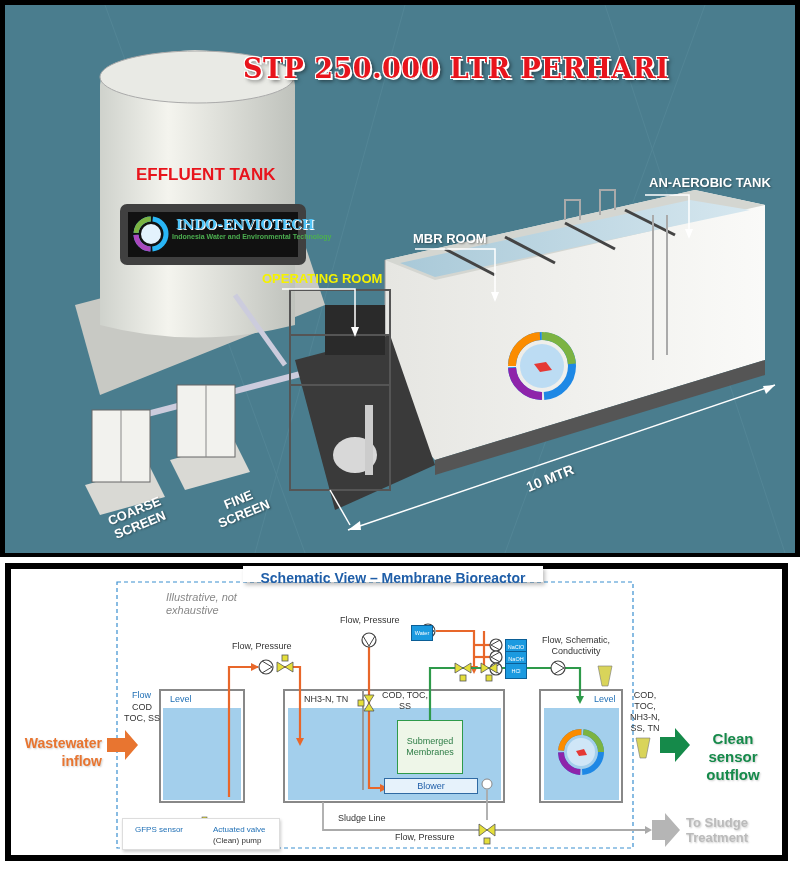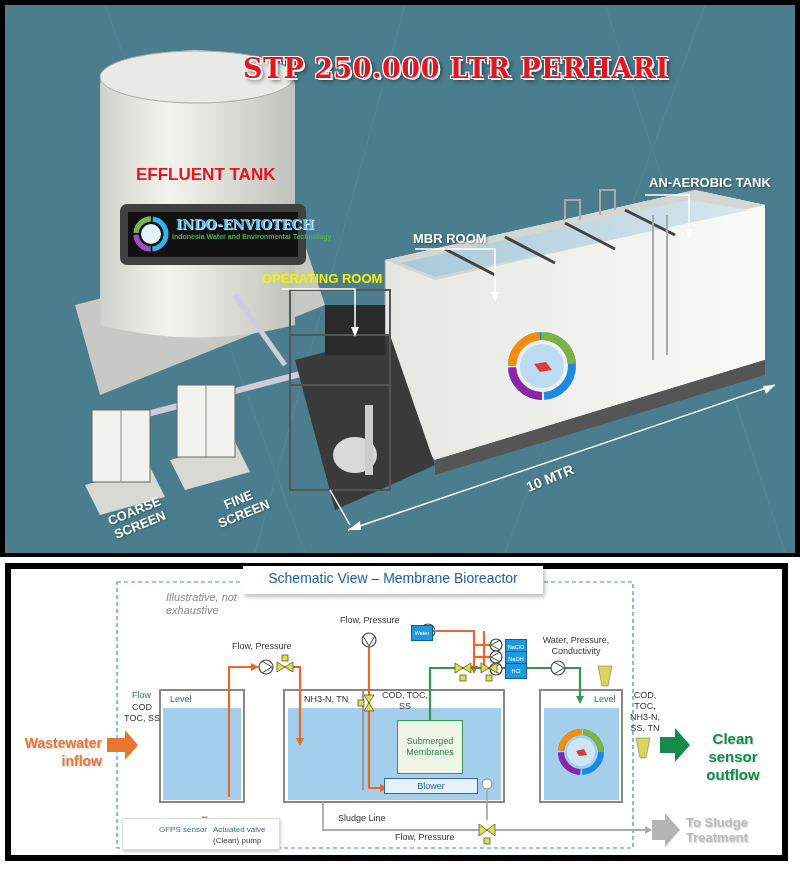--- a/index.html
+++ b/index.html
@@ -14,21 +14,21 @@
   .lbl-white{color:#fff;font-weight:bold;font-size:13px;white-space:nowrap;text-shadow:1px 1px 2px rgba(0,0,0,.4);}
   .lbl-yellow{color:#f5f200;font-weight:bold;font-size:13px;white-space:nowrap;}
   .lbl-red{color:#e8141c;font-weight:bold;font-size:17px;white-space:nowrap;}
   .badge{left:115px;top:199px;width:170px;height:45px;background:#111;border-radius:7px;border:8px solid #404040;}
   .badge-name{left:48px;top:5px;font-family:"DejaVu Serif",serif;font-weight:bold;font-size:13px;color:#4fc3f7;text-shadow:1px 1px 0 #fff;white-space:nowrap;}
   .badge-sub{left:44px;top:21px;font-size:7px;color:#4caf50;font-weight:bold;white-space:nowrap;width:122px;text-align:center;line-height:8px;}
   
   #bot{left:0;top:560px;width:800px;height:313px;background:#fff;}
   #bot-frame{left:5px;top:563px;width:783px;height:298px;border:6px solid #000;box-sizing:border-box;background:#fff;}
   #sch-svg{position:absolute;left:0;top:0;}
-  .sch-title{left:243px;top:566px;width:300px;height:28px;background:#fff;box-shadow:2px 3px 4px rgba(0,0,0,.25);color:#1f5ea8;font-weight:normal;font-size:14px;text-align:center;line-height:24px;}
+  .sch-title{left:243px;top:566px;width:300px;height:16px;background:#fff;box-shadow:2px 3px 4px rgba(0,0,0,.25);color:#1f5ea8;font-weight:bold;font-size:14px;text-align:center;line-height:24px;}
   .note{left:122px;top:591px;color:#888;font-style:italic;font-size:11px;line-height:13px;}
   .s-txt{font-size:9px;color:#333;white-space:nowrap;line-height:11px;text-align:center;}
   .s-blue{font-size:9px;color:#1f6fb5;white-space:nowrap;}
   .inflow{left:14px;top:734px;color:#e87530;font-weight:bold;font-size:14px;text-align:right;line-height:18px;text-shadow:1px 1px 2px rgba(0,0,0,.2);}
   .outflow{left:688px;top:730px;color:#158a4a;font-weight:bold;font-size:15px;text-align:center;line-height:18px;text-shadow:1px 1px 2px rgba(0,0,0,.2);}
   .sludge-tr{left:686px;top:815px;color:#bbb;font-weight:bold;font-size:13px;line-height:15px;text-shadow:1px 1px 2px rgba(0,0,0,.2);}
   .membrane{left:397px;top:720px;width:64px;height:52px;background:#eef6e8;border:1.5px solid #2e9a4a;color:#2e7d46;font-size:9px;text-align:center;display:flex;align-items:center;justify-content:center;line-height:11px;}
   .blower{left:384px;top:778px;width:92px;height:14px;background:#e6f2fb;border:1.5px solid #2f6aa3;color:#1f5ea8;font-size:9px;text-align:center;line-height:14px;}
   .chem{width:20px;height:14px;background:#1b9ae0;border:1px solid #0b5e96;color:#fff;font-size:5.5px;text-align:center;line-height:14px;}
   .legend{left:122px;top:818px;width:156px;height:30px;background:#fff;border:1px solid #ddd;box-shadow:1px 2px 3px rgba(0,0,0,.2);}
@@ -291,28 +291,28 @@
 <div class="abs s-blue" style="left:132px;top:690px;">Flow</div>
 <div class="abs s-txt" style="left:122px;top:702px;width:40px;white-space:normal;">COD TOC, SS</div>
 <div class="abs s-blue" style="left:170px;top:694px;">Level</div>
 <div class="abs s-txt" style="left:304px;top:694px;">NH3-N, TN</div>
 <div class="abs s-txt" style="left:380px;top:690px;width:50px;white-space:normal;">COD, TOC, SS</div>
 <div class="abs s-blue" style="left:594px;top:694px;">Level</div>
 <div class="abs s-txt" style="left:624px;top:690px;width:42px;white-space:normal;">COD, TOC, NH3-N, SS, TN</div>
 
 <div class="abs s-txt" style="left:232px;top:641px;">Flow, Pressure</div>
 <div class="abs s-txt" style="left:340px;top:615px;">Flow, Pressure</div>
-<div class="abs s-txt" style="left:538px;top:635px;width:76px;white-space:normal;">Water, Pressure, Conductivity</div>
+<div class="abs s-txt" style="left:538px;top:635px;width:76px;white-space:normal;">Flow, Schematic, Conductivity</div>
 <div class="abs s-txt" style="left:395px;top:832px;">Flow, Pressure</div>
 <div class="abs s-txt" style="left:338px;top:813px;">Sludge Line</div>
 
 <div class="abs membrane">Submerged Membranes</div>
 <div class="abs blower">Blower</div>
 
 <div class="abs chem" style="left:411px;top:625px;">Water</div>
 <div class="abs chem" style="left:505px;top:639px;">NaClO</div>
 <div class="abs chem" style="left:505px;top:651px;">NaOH</div>
 <div class="abs chem" style="left:505px;top:663px;">HCl</div>
 
 <div class="abs legend"></div>
-<div class="abs leg-txt" style="left:135px;top:825px;margin-left:24px;">GFPS sensor</div>
+<div class="abs leg-txt" style="left:135px;top:825px;">GFPS sensor</div>
 <div class="abs leg-txt" style="left:213px;top:825px;">Actuated valve</div>
 <div class="abs leg-txt2" style="left:213px;top:836px;">(Clean) pump</div>
 
 </body></html>

